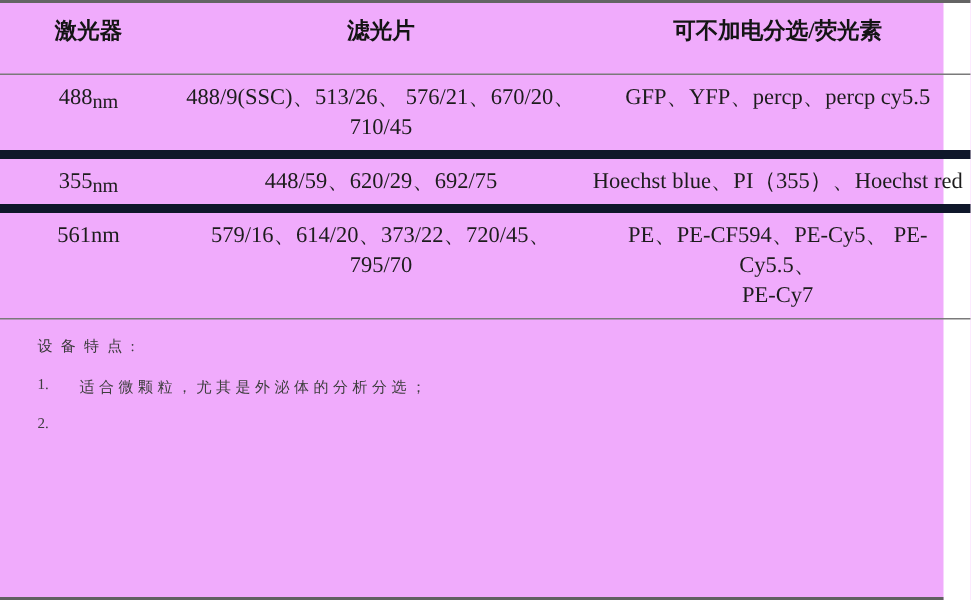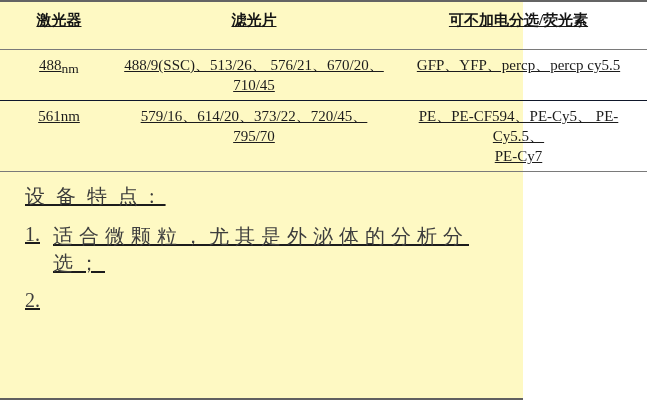--- a/index.html
+++ b/index.html
@@ -2,51 +2,50 @@
 <html><head>
 <meta charset="utf-8">
 <style>
   * { margin: 0; padding: 0; box-sizing: border-box; }
   html, body { background: #ffffff; }
   body {
     width: 647px; height: 400px; overflow: hidden;
     font-family: "Liberation Serif", "DejaVu Serif", serif;
   }
   .page {
-    width: 523px; height: 400px; background: #fef9c3;
+    width: 629px; height: 400px; background: #f0abfc;
     color: #1c1c1c; position: relative;
     border-bottom: 2px solid #606060;
-    text-decoration: underline;
   }
   table.spec-table {
     width: 100%; border-collapse: collapse; table-layout: fixed;
     border-top: 2px solid #646464;
   }
   col.c1 { width: 118px; }
   col.c2 { width: 272px; }
   col.c3 { width: 257px; }
   th {
     font-weight: bold; font-size: 15px; color: #141414;
     text-align: center; vertical-align: top;
     padding: 9px 2px 19px 2px;
     border-bottom: 1px solid #7a7a7a;
   }
   td {
     font-size: 15px; line-height: 20px; color: #1c1c1c;
     text-align: center; vertical-align: top;
     padding: 5px 4px;
-    border-bottom: 1px solid #0f172a;
+    border-bottom: 6px solid #0f172a;
     white-space: pre-line;
   }
   tbody tr:last-child td { border-bottom: 1px solid #7a7a7a; }
   .unit-sub { position: relative; top: 3px; font-size: 13.5px; }
   .unit-norm { position: static; font-size: 15px; }
   .features {
     padding: 11px 10px 10px 25px;
-    color: #3e3e3e; font-size: 20px;
+    color: #3e3e3e; font-size: 10px;
   }
   .features-title {
     letter-spacing: 0.55em; margin-bottom: 13px; color: #3a3a3a;
   }
   .feature-item { display: flex; margin-bottom: 12px; }
   .feature-num { flex: 0 0 28px; width: 28px; letter-spacing: 0; }
   .feature-text { letter-spacing: 0.3em; }
 </style>
 </head>
 <body>
@@ -67,20 +66,25 @@
       </tr>
     </thead>
     <tbody>
       <tr>
         <td><span>488</span><span class="unit-sub">nm</span></td>
         <td>488/9(SSC)、513/26、 576/21、670/20、
 710/45</td>
         <td>GFP、YFP、percp、percp cy5.5</td>
       </tr>
       <tr>
+        <td><span>355</span><span class="unit-sub">nm</span></td>
+        <td>448/59、620/29、692/75</td>
+        <td>Hoechst blue、PI（355）、Hoechst red</td>
+      </tr>
+      <tr>
         <td><span>561</span><span class="unit-norm">nm</span></td>
         <td>579/16、614/20、373/22、720/45、795/70</td>
         <td>PE、PE-CF594、PE-Cy5、 PE-Cy5.5、
 PE-Cy7</td>
       </tr>
     </tbody>
   </table>
 
   <div class="features">
     <div class="features-title">设备特点:</div>

